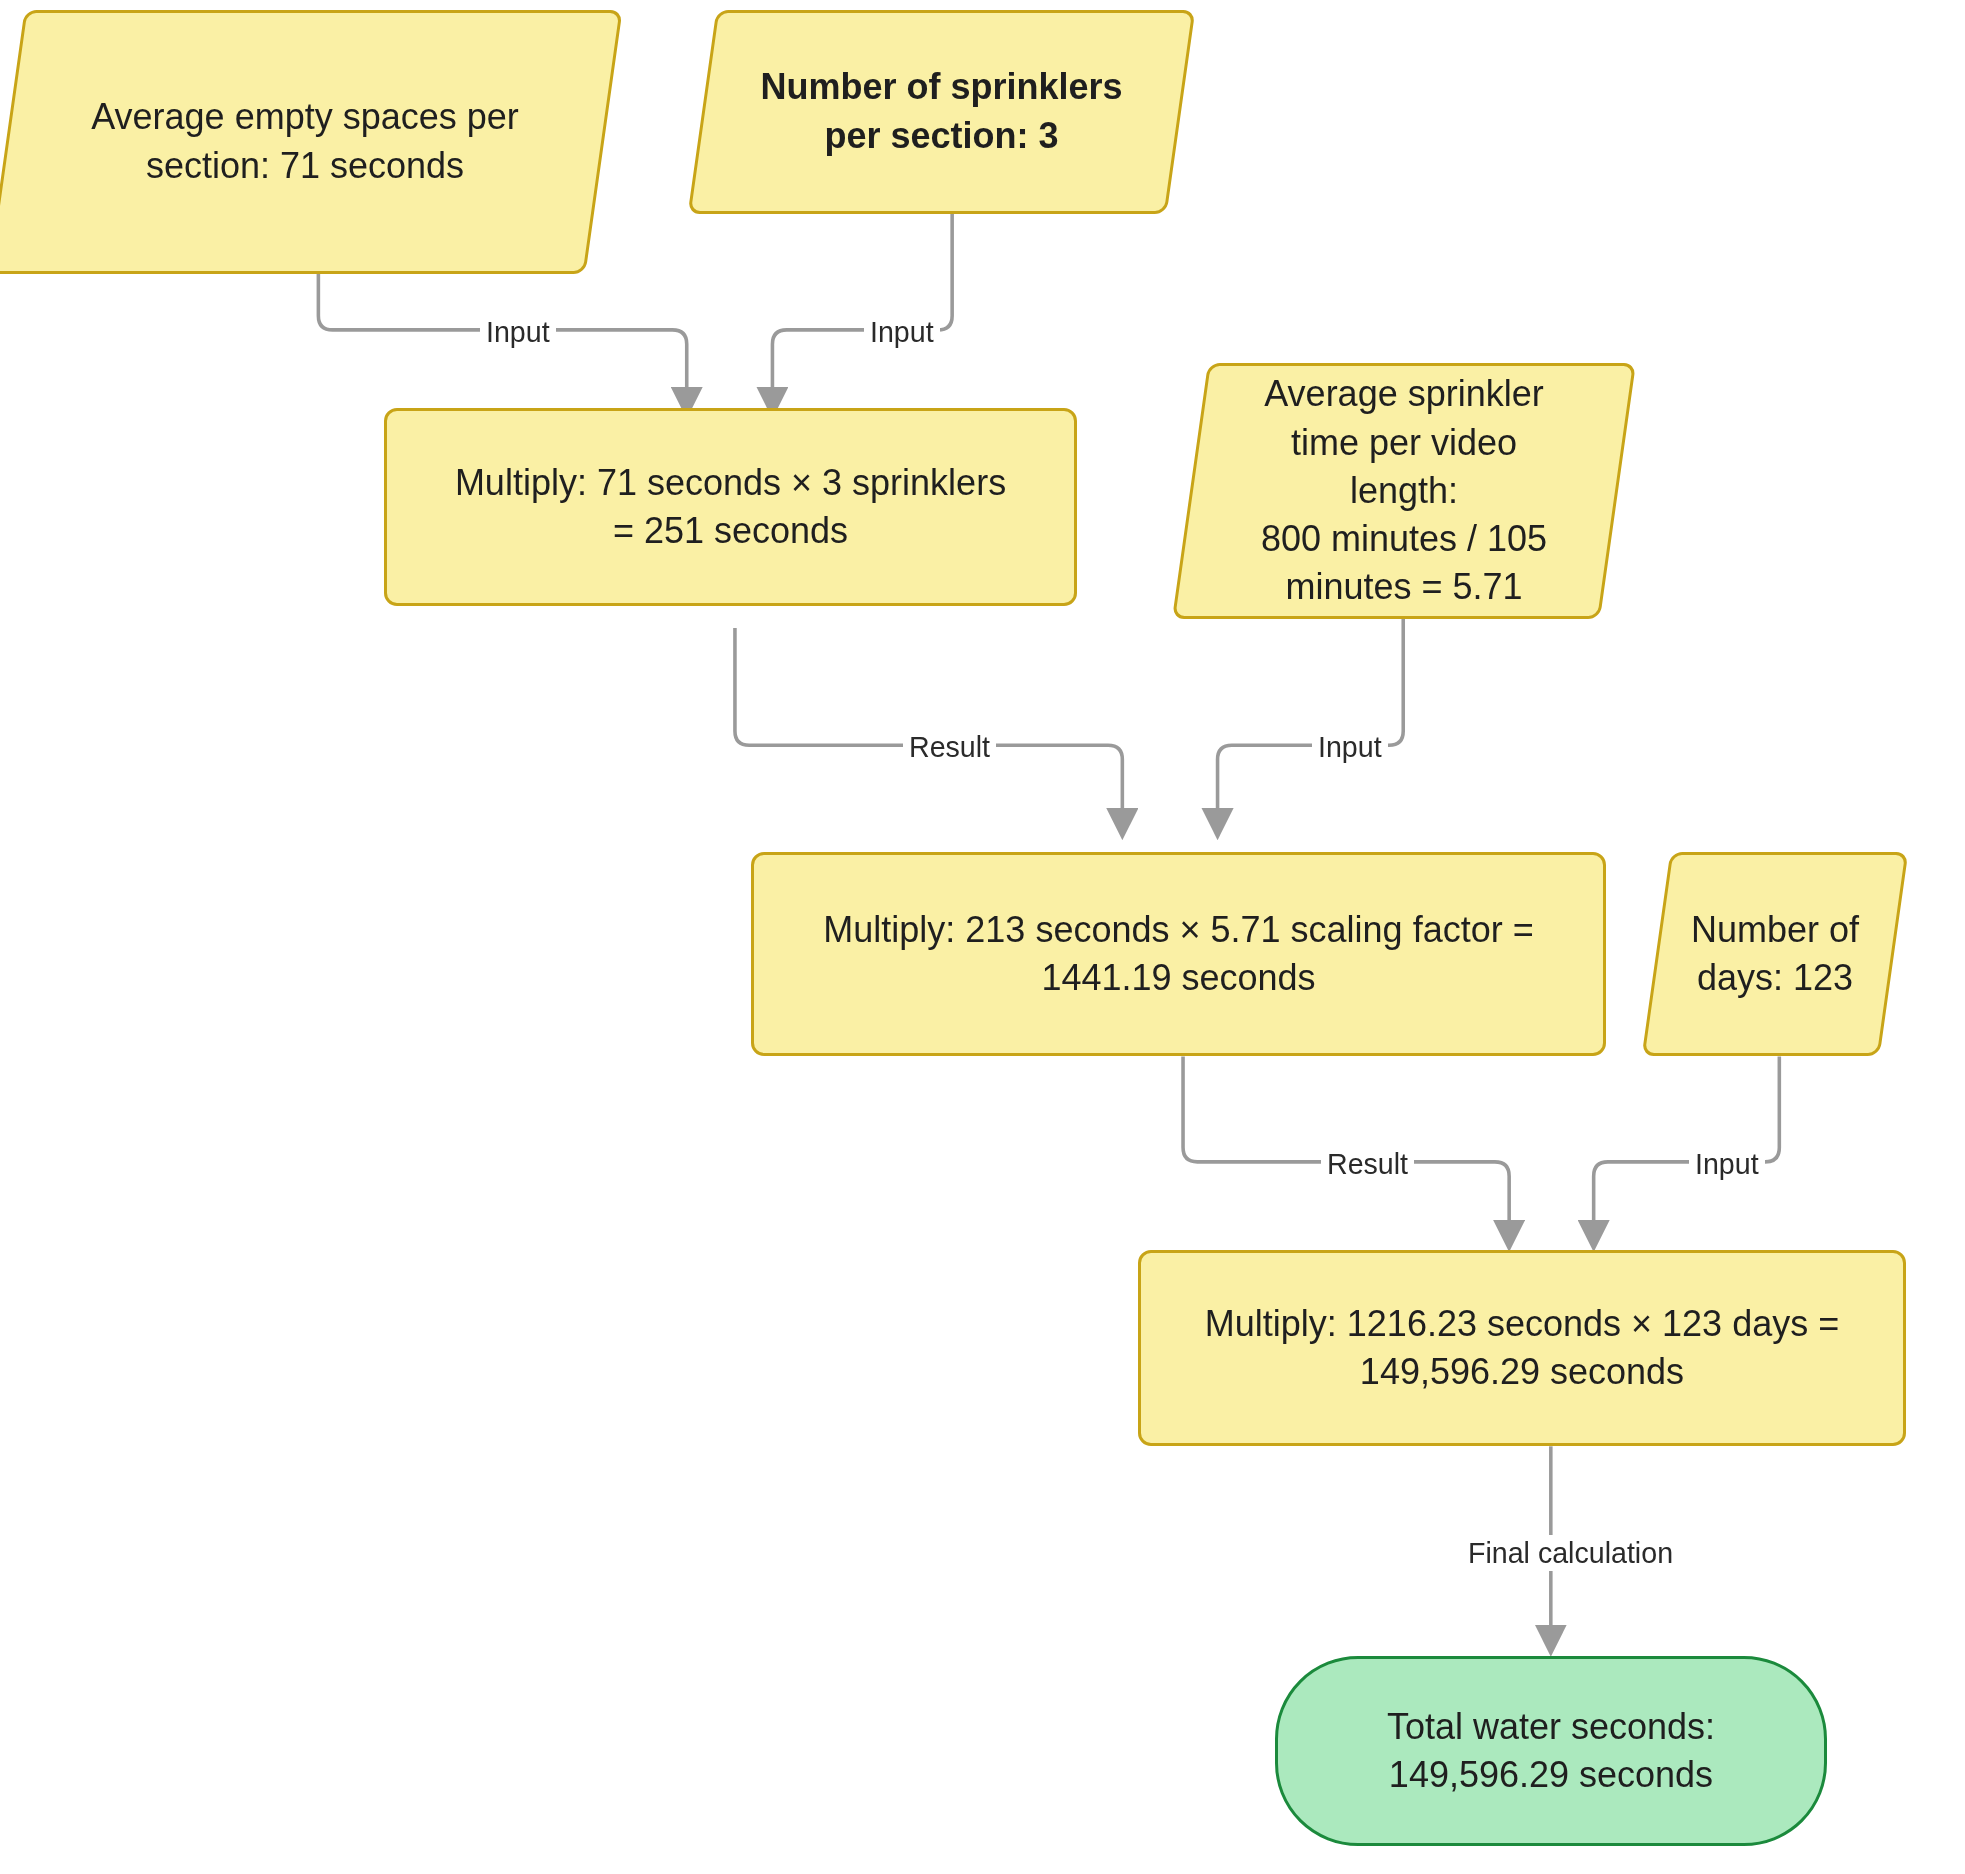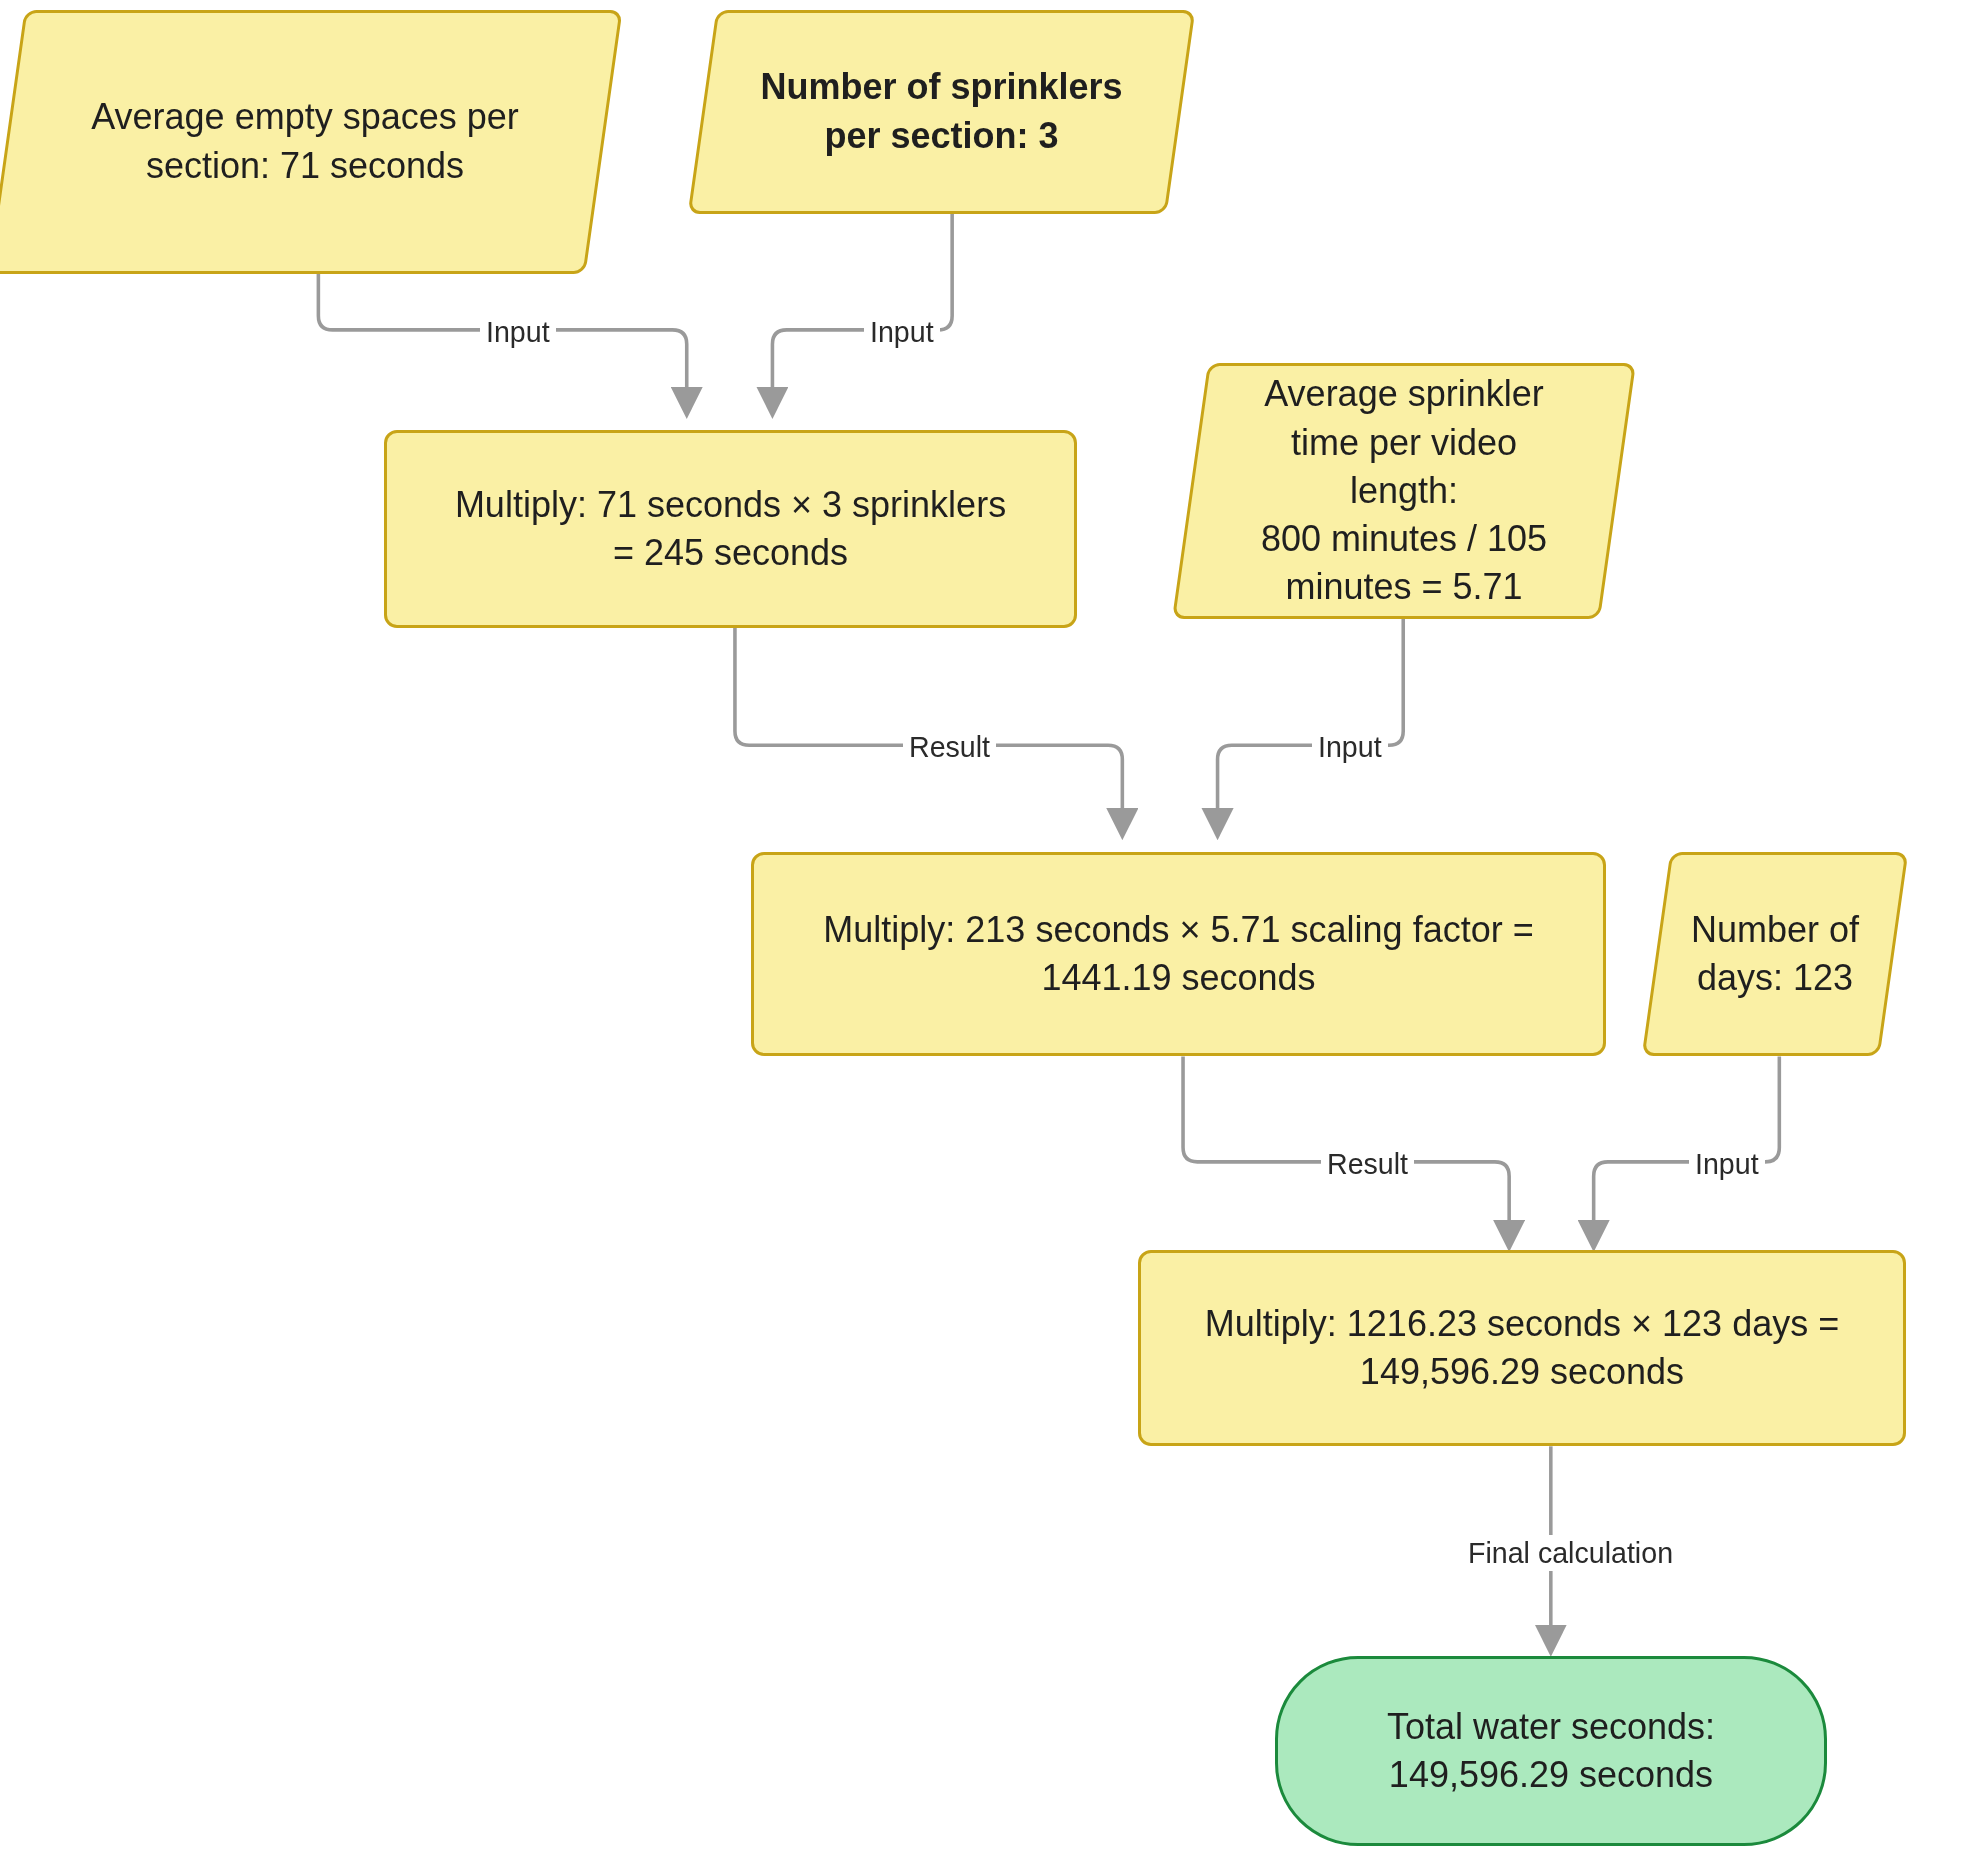--- a/index.html
+++ b/index.html
@@ -126,24 +126,24 @@
   </div>
 
   <div class="node paral" style="left:702px; top:9.5px; width:479px; height:204px;font-weight:bold;">
     <span class="skewbox"></span>
     <span class="ptext">
       <span class="line">Number of sprinklers</span><br>
       <span class="line">per section: 3</span>
     </span>
   </div>
 
-  <div class="node proc" style="left:384px; top:430px; width:693px; height:198px;">
+  <div class="node proc" style="left:384px; top:408px; width:693px; height:198px;">
     <span>
       <span class="line">Multiply: 71 seconds × 3 sprinklers</span><br>
-      <span class="line">= 245 seconds</span>
+      <span class="line">= 251 seconds</span>
     </span>
   </div>
 
   <div class="node paral" style="left:1190px; top:363px; width:428px; height:256px;">
     <span class="skewbox"></span>
     <span class="ptext">
       <span class="line">Average sprinkler</span><br>
       <span class="line">time per video</span><br>
       <span class="line">length:</span><br>
       <span class="line">800 minutes / 105</span><br>

